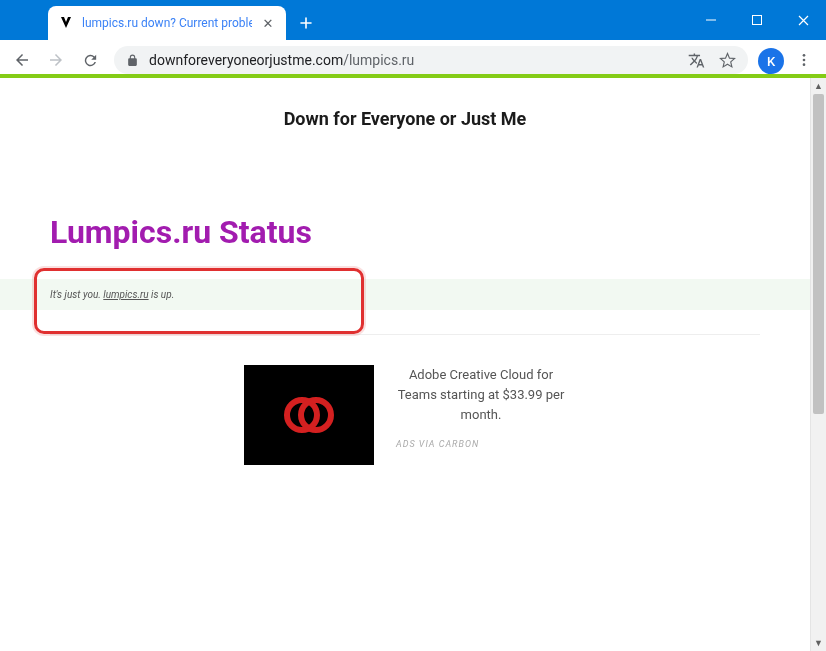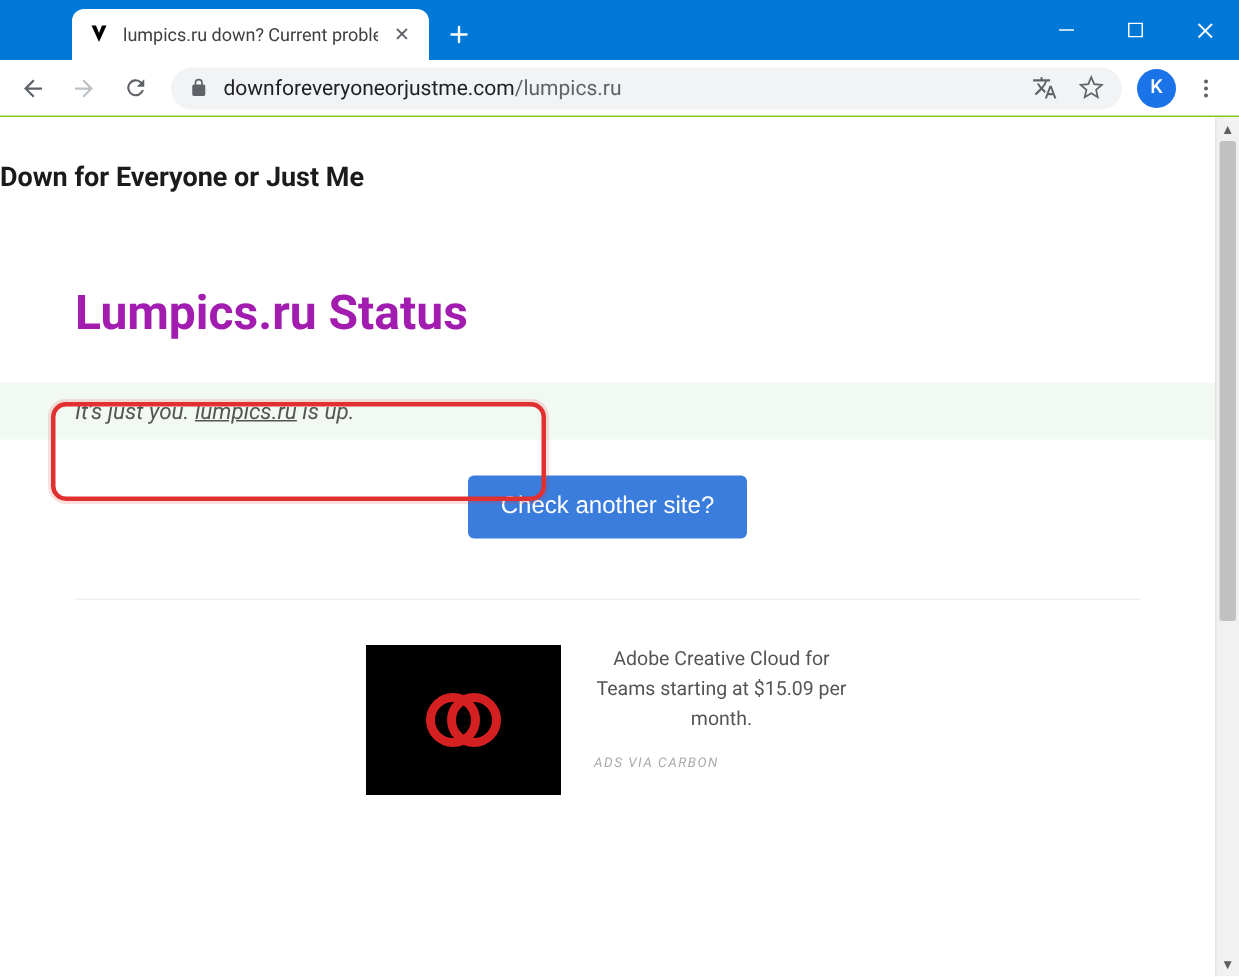--- a/index.html
+++ b/index.html
@@ -48,21 +48,21 @@
   }
   .tab-favicon {
     width: 16px;
     height: 16px;
     display: flex;
     align-items: center;
     justify-content: center;
   }
   .tab-title {
     font-size: 12px;
-    color: #404040;
+    color: #3b82f6;
     white-space: nowrap;
     overflow: hidden;
     text-overflow: clip;
     max-width: 170px;
   }
   .tab-close {
     width: 16px;
     height: 16px;
     display: flex;
     align-items: center;
@@ -76,23 +76,23 @@
     display: flex;
     align-items: center;
     justify-content: center;
     color: #fff;
     margin-left: 6px;
     margin-bottom: 3px;
   }
   .toolbar {
     height: 38px;
     background: #fff;
-    border-bottom: 1px solid #84cc16;
-    display: flex;
-    align-items: center;
+    border-bottom: 4px solid #84cc16;
+    display: flex;
+    align-items: flex-end;
     padding: 0 8px;
     gap: 6px;
   }
   .tool-btn {
     width: 28px;
     height: 28px;
     display: flex;
     align-items: center;
     justify-content: center;
     color: #5f6368;
@@ -158,24 +158,25 @@
     left:2px; right:2px;
     height:320px;
     background:#c1c1c1;
     border-radius:2px;
   }
   .page {
     padding: 30px 0 0 0;
     margin-right:16px;
   }
   .page-title {
+    text-align:center;
     font-size:18px;
     font-weight:700;
     color:#1b1b1b;
-    margin-bottom:60px;
+    margin-bottom:84px;
   }
   .card {
     padding: 0 50px;
     position:relative;
   }
   .status-heading {
     font-size:32px;
     font-weight:700;
     color:#a21caf;
     margin-bottom:28px;
@@ -190,21 +191,21 @@
     margin: 0 -50px;
     padding-left:50px;
     padding-right:50px;
   }
   .status-q {
     font-size:16px;
     color:#444;
     margin-bottom:4px;
   }
   .status-a {
-    font-size:15px;
+    font-size:10px;
     font-style:italic;
     color:#555;
   }
   .status-a .site-link {
     text-decoration:underline;
     color:#555;
   }
   .highlight-ring {
     position:absolute;
     border:3px solid #e03030;
@@ -364,36 +365,33 @@
       <h1 class="status-heading">Lumpics.ru Status</h1>
 
       <div class="status-box">
         <div class="status-green">
           <div class="status-a">
             <span>It's just you. </span><span class="site-link">lumpics.ru</span><span> is up.</span>
           </div>
         </div>
       </div>
 
-      <div class="cta-row">
-        <button class="cta-btn">Check another site?</button>
-      </div>
     </div>
 
     <div class="divider"></div>
 
     <div class="ad-row">
       <div class="ad-img">
         <svg width="70" height="50" viewBox="0 0 70 50">
           <circle cx="28" cy="25" r="15" fill="none" stroke="#d42020" stroke-width="6"></circle>
           <circle cx="42" cy="25" r="15" fill="none" stroke="#d42020" stroke-width="6"></circle>
         </svg>
       </div>
       <div class="ad-copy">
-        <div class="ad-text">Adobe Creative Cloud for Teams starting at $15.09 per month.</div>
+        <div class="ad-text">Adobe Creative Cloud for Teams starting at $33.99 per month.</div>
         <div class="ad-via">ADS VIA CARBON</div>
       </div>
     </div>
 
     <div class="highlight-ring"></div>
   </div>
 
   <div class="scrollbar-track">
     <div class="scrollbar-up">▲</div>
     <div class="scrollbar-thumb"></div>

